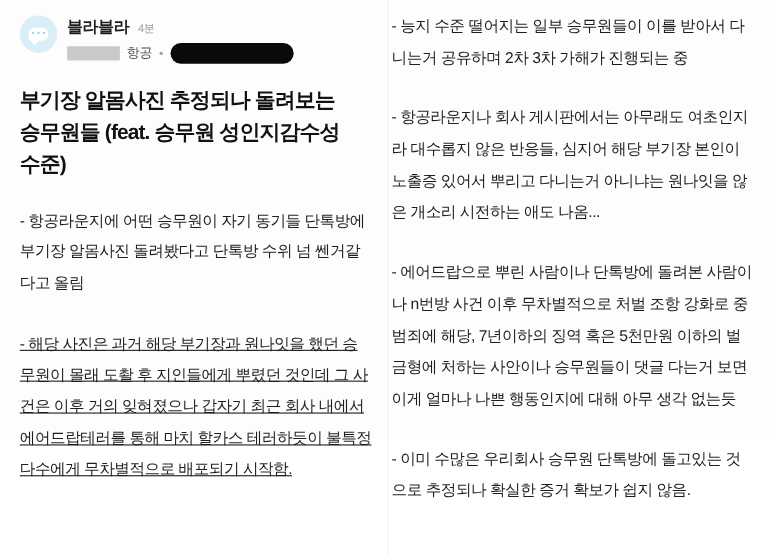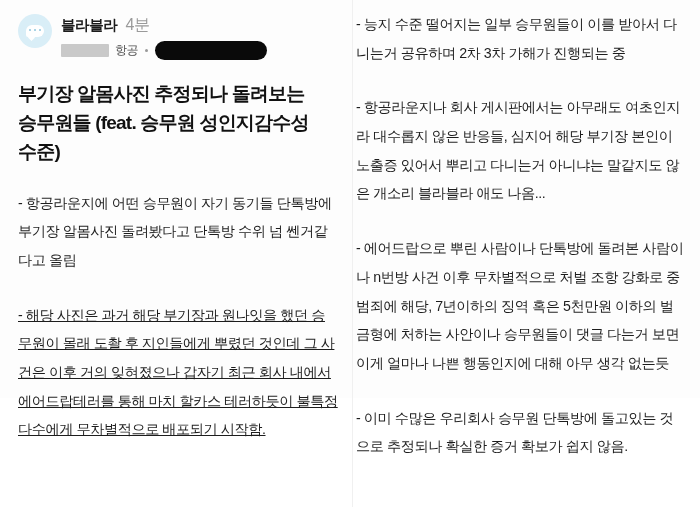--- a/index.html
+++ b/index.html
@@ -79,21 +79,21 @@
     align-items: baseline;
     gap: 8px;
   }
   .nickname {
     font-size: 14.5px;
     font-weight: bold;
     color: #1b1b1b;
     letter-spacing: -0.4px;
   }
   .timestamp {
-    font-size: 16px;
+    font-size: 10px;
     color: #9a9a9a;
     letter-spacing: -0.3px;
   }
   .hdr-row2 {
     display: flex;
     align-items: center;
     gap: 6px;
     margin-top: 5px;
   }
   .redaction-gray {
@@ -188,18 +188,18 @@
     <div class="post-title">부기장 알몸사진 추정되나 돌려보는 승무원들 (feat. 승무원 성인지감수성 수준)</div>
 
     <div class="body-para">- 항공라운지에 어떤 승무원이 자기 동기들 단톡방에 부기장 알몸사진 돌려봤다고 단톡방 수위 넘 쎈거같다고 올림</div>
     <div class="body-para">- 해당 사진은 과거 해당 부기장과 원나잇을 했던 승무원이 몰래 도촬 후 지인들에게 뿌렸던 것인데 그 사건은 이후 거의 잊혀졌으나 갑자기 최근 회사 내에서 에어드랍테러를 통해 마치 할카스 테러하듯이 불특정 다수에게 무차별적으로 배포되기 시작함.</div>
   </div>
 
   <div class="seam"></div>
 
   <div class="col-right">
     <div class="body-para first">- 능지 수준 떨어지는 일부 승무원들이 이를 받아서 다니는거 공유하며 2차 3차 가해가 진행되는 중</div>
-    <div class="body-para">- 항공라운지나 회사 게시판에서는 아무래도 여초인지라 대수롭지 않은 반응들, 심지어 해당 부기장 본인이 노출증 있어서 뿌리고 다니는거 아니냐는 말같지도 않은 개소리 블라블라 애도 나옴...</div>
+    <div class="body-para">- 항공라운지나 회사 게시판에서는 아무래도 여초인지라 대수롭지 않은 반응들, 심지어 해당 부기장 본인이 노출증 있어서 뿌리고 다니는거 아니냐는 원나잇을 않은 개소리 시전하는 애도 나옴...</div>
     <div class="body-para">- 에어드랍으로 뿌린 사람이나 단톡방에 돌려본 사람이나 n번방 사건 이후 무차별적으로 처벌 조항 강화로 중범죄에 해당, 7년이하의 징역 혹은 5천만원 이하의 벌금형에 처하는 사안이나 승무원들이 댓글 다는거 보면 이게 얼마나 나쁜 행동인지에 대해 아무 생각 없는듯</div>
     <div class="body-para">- 이미 수많은 우리회사 승무원 단톡방에 돌고있는 것으로 추정되나 확실한 증거 확보가 쉽지 않음.</div>
   </div>
 
 </div>
 
 </body></html>

